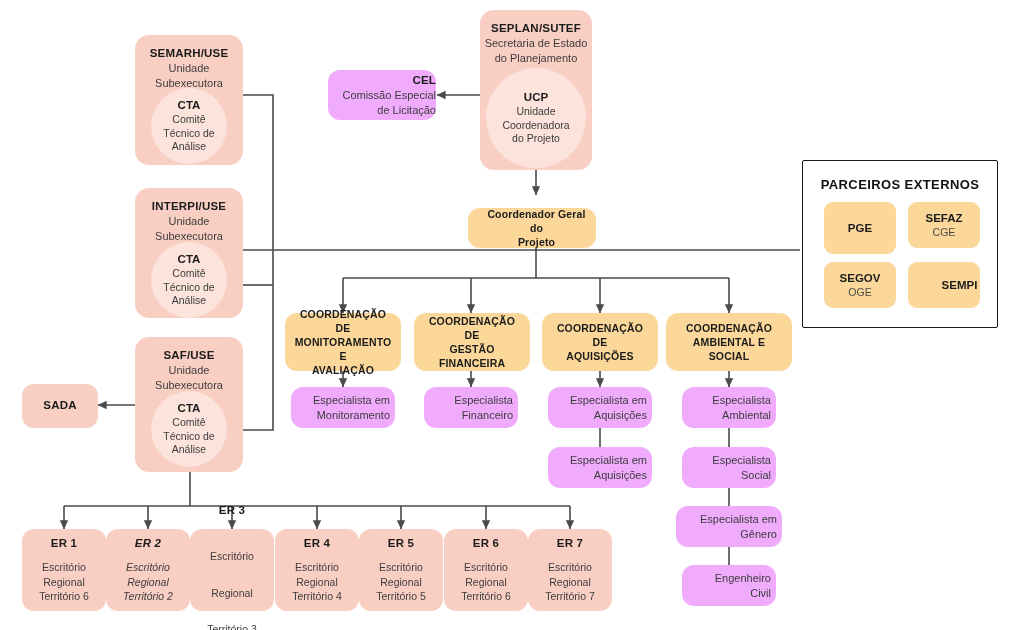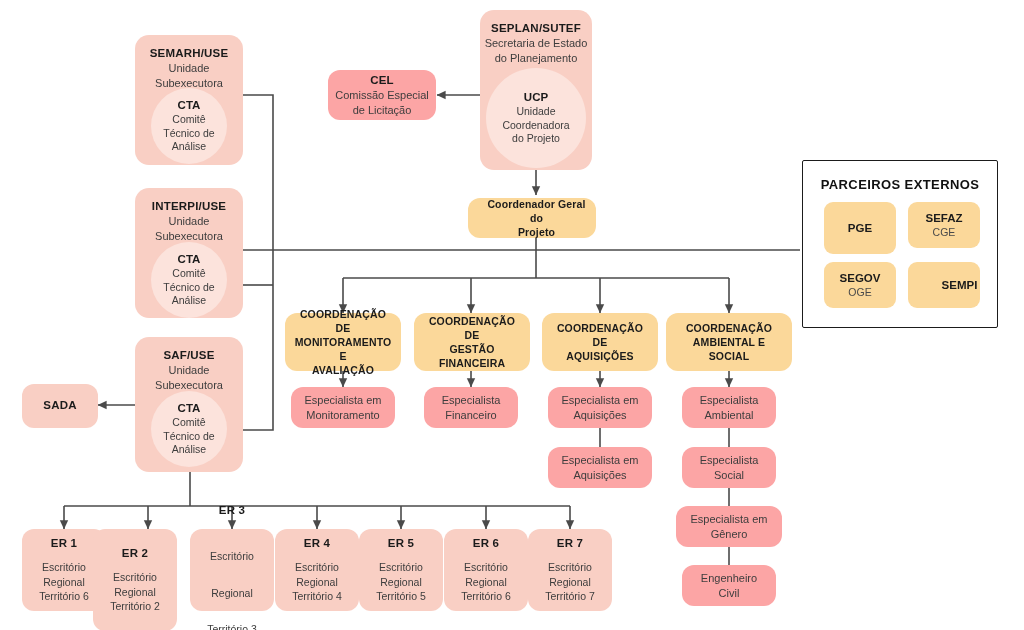--- a/index.html
+++ b/index.html
@@ -38,21 +38,22 @@
     line-height: 1.32;
     color: #2b2b2b;
   }
   .pink {
     background: #f9cfc4;
   }
   .orange {
     background: #fbd89a;
   }
   .orange-light {
-    background: #fca5a5;
+    background: #f0abfc;
+    align-items: flex-end;
   }
   .node .ttl {
     font-weight: bold;
     font-size: 11.5px;
     letter-spacing: .2px;
     color: #1b1b1b;
   }
   .node .sub {
     font-size: 11px;
     color: #3d3d3d;
@@ -217,21 +218,21 @@
     <div class="sub">Coordenadora</div>
     <div class="sub">do Projeto</div>
   </div>
 
   <div class="node orange-light" style="left:328px; top:70px; width:108px; height:50px;">
     <div class="ttl">CEL</div>
     <div class="sub">Comissão Especial</div>
     <div class="sub">de Licitação</div>
   </div>
 
-  <div class="node orange" style="left:468px; top:198px; width:128px; height:40px;padding-left:9px;">
+  <div class="node orange" style="left:468px; top:208px; width:128px; height:40px;padding-left:9px;">
     <div class="coord">Coordenador Geral do</div>
     <div class="coord">Projeto</div>
   </div>
 
   <div class="node pink unit" style="left:135px; top:35px; width:108px; height:130px;">
     <div class="ttl">SEMARH/USE</div>
     <div class="sub">Unidade</div>
     <div class="sub">Subexecutora</div>
   </div>
   <div class="circle" style="left:151px; top:88px; width:76px; height:76px;">
@@ -345,21 +346,21 @@
     <div class="ttl">SEMPI</div>
 
   </div>
 
   <div class="node pink er" style="left:22px; top:529px; width:84px; height:82px;">
     <div class="ttl">ER 1</div>
     <div class="sub">Escritório</div>
     <div class="sub">Regional</div>
     <div class="sub">Território 6</div>
   </div>
-  <div class="node pink er" style="left:93px; top:529px; width:84px; height:102px;">
+  <div class="node pink er" style="left:106px; top:529px; width:84px; height:82px;font-style:italic;">
     <div class="ttl">ER 2</div>
     <div class="sub">Escritório</div>
     <div class="sub">Regional</div>
     <div class="sub">Território 2</div>
   </div>
   <div class="node pink er" style="left:190px; top:529px; width:84px; height:82px;gap:22px;">
     <div class="ttl">ER 3</div>
     <div class="sub">Escritório</div>
     <div class="sub">Regional</div>
     <div class="sub">Território 3</div>

